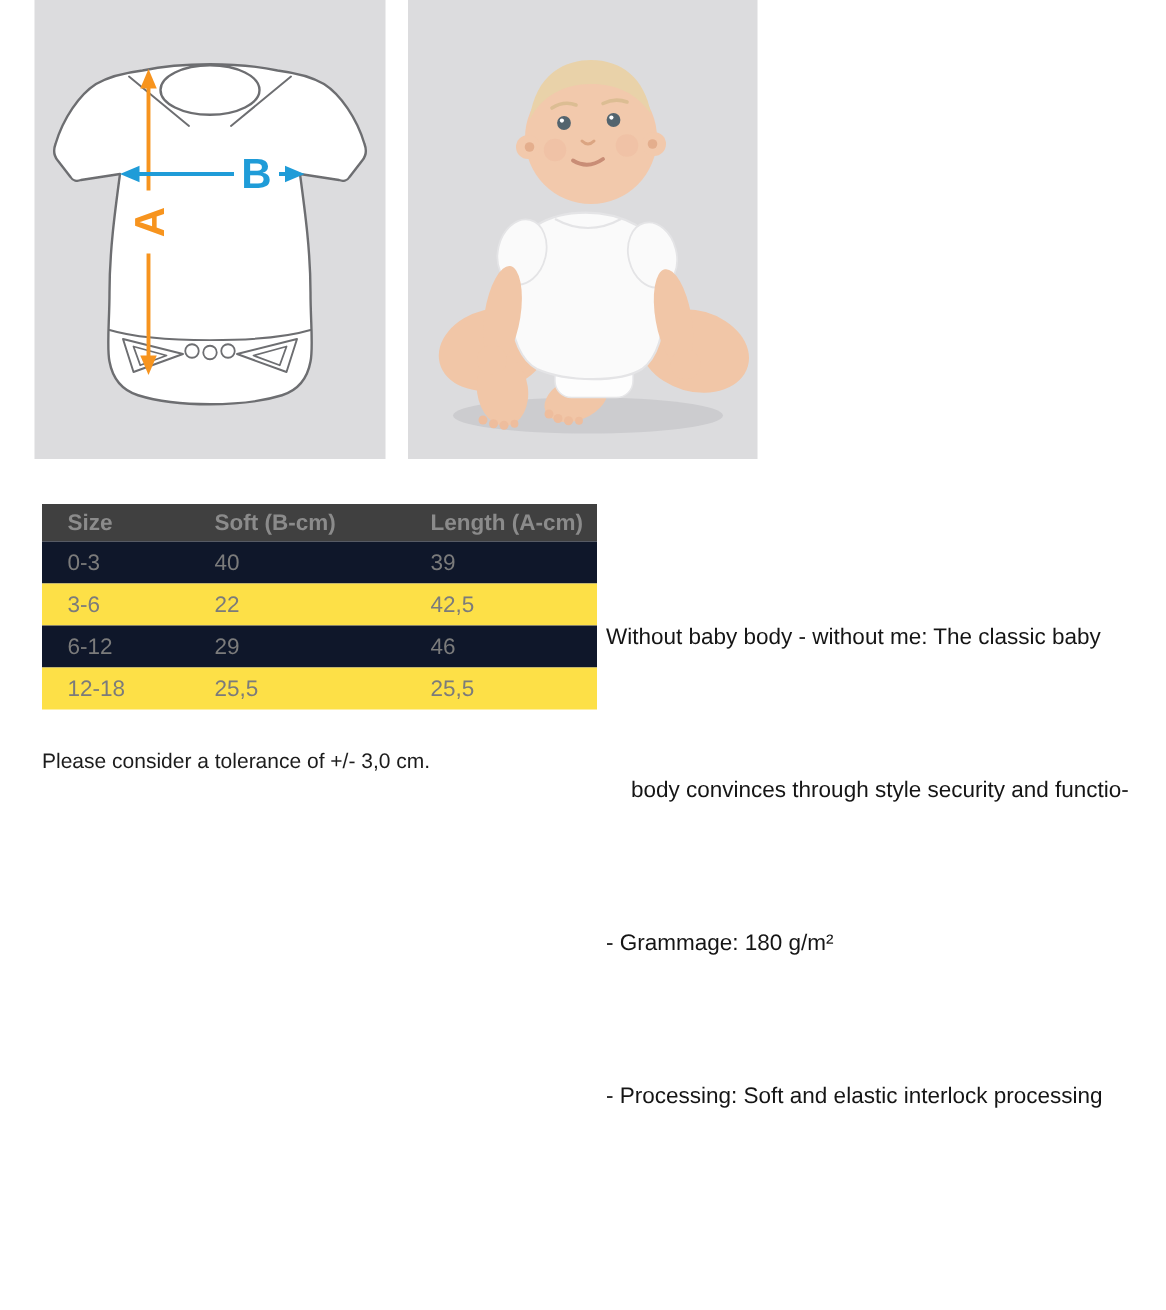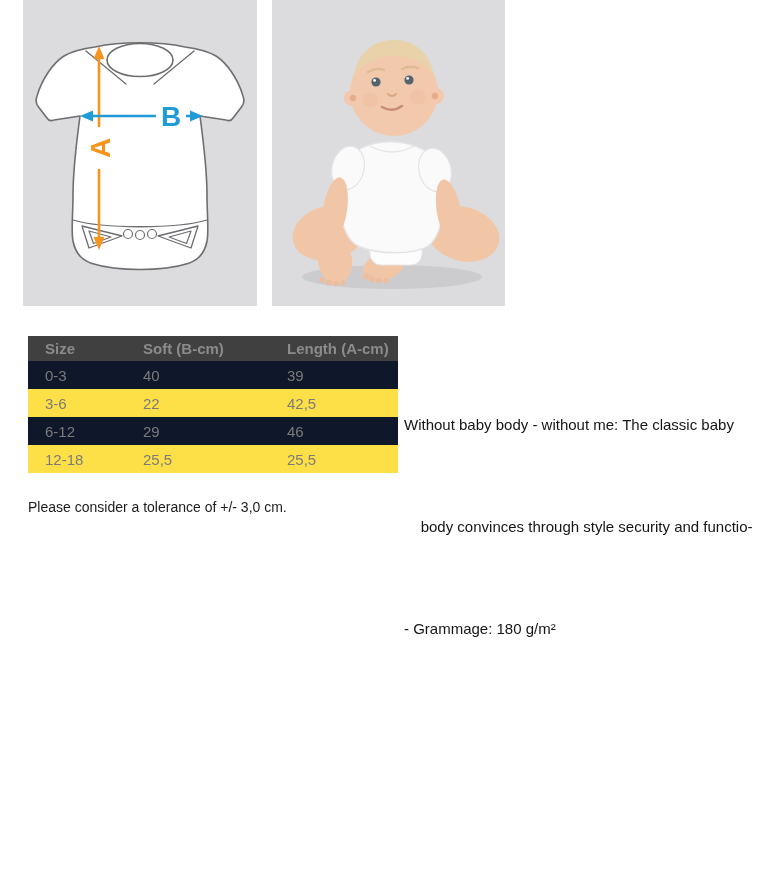--- a/index.html
+++ b/index.html
@@ -214,18 +214,19 @@
       </tbody>
     </table>
   </div>
 
   <div class="tolerance-note">Please consider a tolerance of +/- 3,0 cm.</div>
 
   <div class="description">
     <div class="line">Without baby body - without me: The classic baby</div>
     <div class="line">    body convinces through style security and functio-</div>
     <div class="line">- Grammage: 180 g/m²</div>
+    <div class="line">- Processing: Soft and elastic interlock processing</div>
     
     
     
   </div>
 
 </div>
 
 </body></html>

